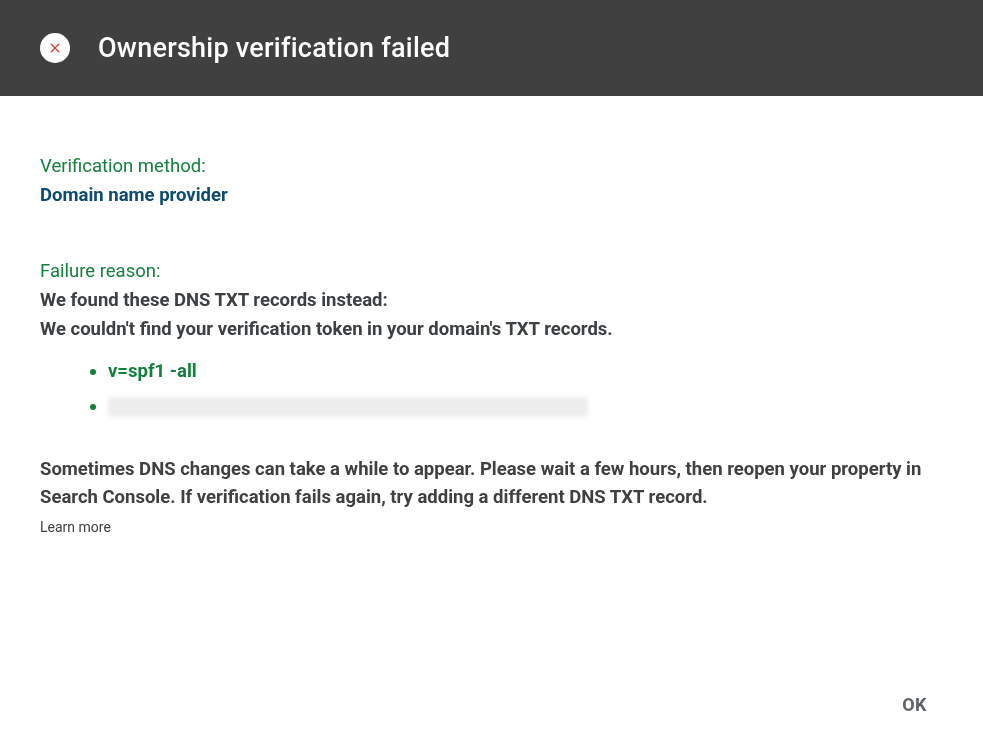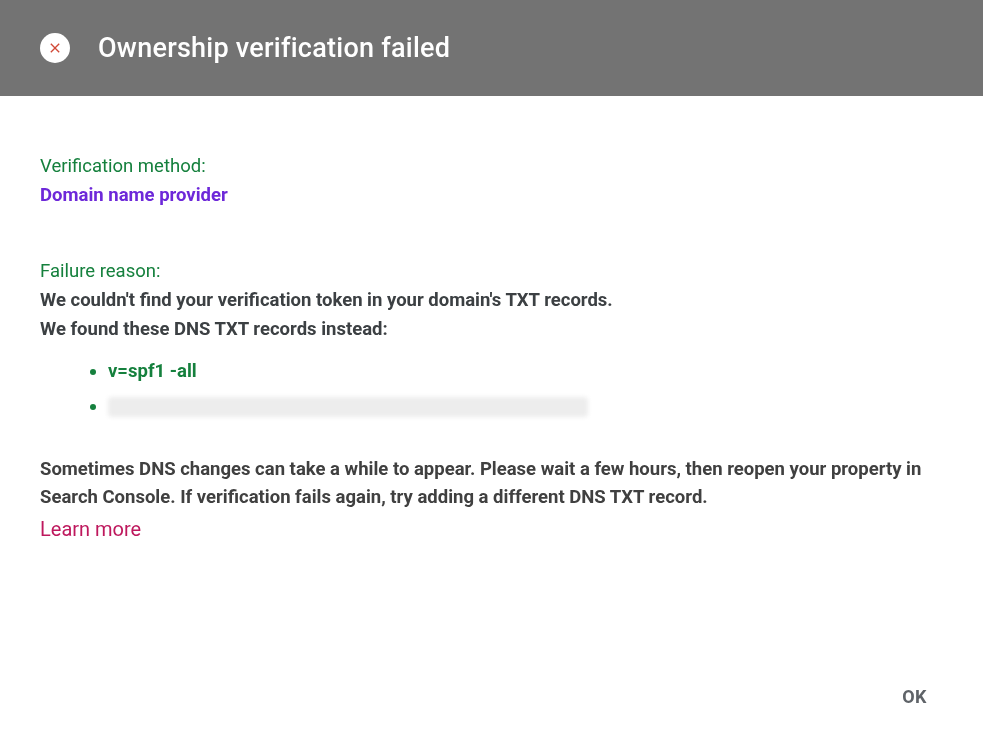--- a/index.html
+++ b/index.html
@@ -10,21 +10,21 @@
     body {
       font-family: Roboto, "Helvetica Neue", Arial, sans-serif;
       background: #ffffff;
       width: 983px;
       height: 749px;
       overflow: hidden;
       display: flex;
       flex-direction: column;
     }
     .header {
-      background: #737373;
+      background: #404040;
       color: #ffffff;
       display: flex;
       align-items: center;
       padding: 32px 40px;
       gap: 28px;
     }
     .error-icon-circle {
       width: 30px;
       height: 30px;
       border-radius: 50%;
@@ -47,21 +47,21 @@
       padding: 56px 40px 0 40px;
       flex: 1;
       color: #3c4043;
       font-size: 18.5px;
       line-height: 1.55;
     }
     .label {
       color: #15803d;
     }
     .value {
-      color: #6d28d9;
+      color: #0c4a6e;
       font-weight: 700;
     }
     .section-gap {
       height: 48px;
     }
     .bold-line {
       color: #3c4043;
       font-weight: 700;
     }
     ul.records {
@@ -87,29 +87,29 @@
       font-weight: 700;
       color: #404040;
     }
     .fix-note {
       margin-top: 58px;
       color: #5f6368;
     }
     .learn-link {
       display: inline-block;
       margin-top: 2px;
-      color: #be185d;
+      color: #404040;
       text-decoration: none;
       cursor: pointer;
-      font-size: 20px;
+      font-size: 14px;
     }
     .footer {
       display: flex;
       justify-content: flex-end;
-      padding: 0 42px 32px 42px;
+      padding: 0 42px 24px 42px;
     }
     .ok-button {
       background: none;
       border: none;
       color: #5f6368;
       font-weight: 700;
       font-size: 18px;
       letter-spacing: 0.5px;
       padding: 10px 14px;
       cursor: pointer;
@@ -128,22 +128,22 @@
   <div class="header-title">Ownership verification failed</div>
 </div>
 
 <div class="content">
   <div class="label">Verification method:</div>
   <div class="value">Domain name provider</div>
 
   <div class="section-gap"></div>
 
   <div class="label">Failure reason:</div>
+  <div class="bold-line">We found these DNS TXT records instead:</div>
   <div class="bold-line">We couldn't find your verification token in your domain's TXT records.</div>
-  <div class="bold-line">We found these DNS TXT records instead:</div>
 
   <ul class="records">
     <li>v=spf1 -all</li>
     <li><span class="redacted"></span></li>
   </ul>
 
   <div class="dns-note">Sometimes DNS changes can take a while to appear. Please wait a few hours, then reopen your property in Search Console. If verification fails again, try adding a different DNS TXT record.</div>
 
   <a class="learn-link">Learn more</a>
 </div>

